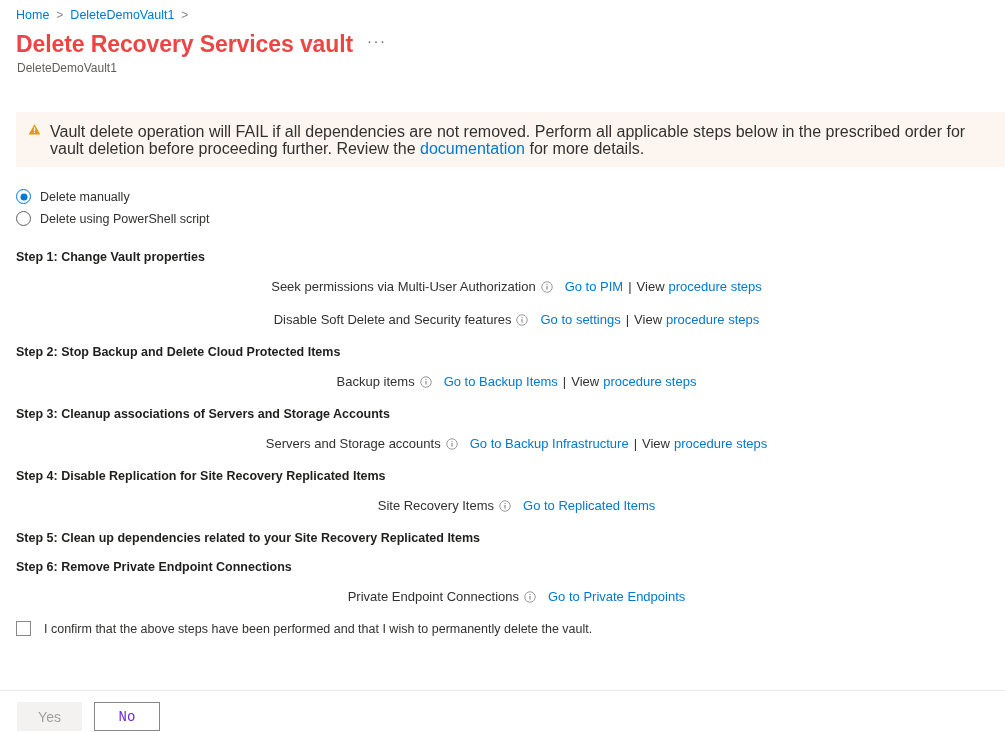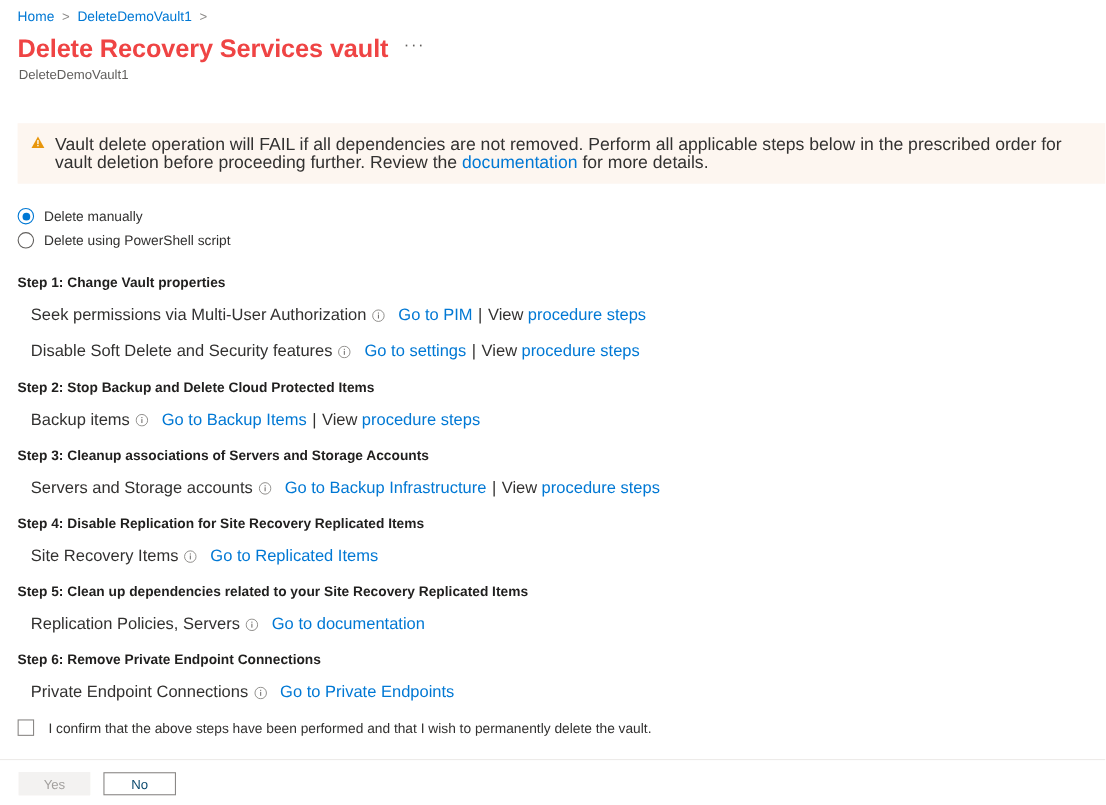--- a/index.html
+++ b/index.html
@@ -148,24 +148,25 @@
     color: #201f1e;
     padding: 0 0 0 16px;
     line-height: 17px;
     margin-bottom: 12px;
   }
   .step-row {
     display: flex;
     align-items: center;
     padding: 0 0 0 28px;
     line-height: 17px;
-    font-size: 15px;
+    font-size: 13px;
     color: #323130;
     margin-bottom: 16px;
     white-space: nowrap;
+    justify-content: center;
   }
   .step-row .rlabel { color: #323130; }
   .info-icon {
     display: inline-flex;
     align-items: center;
     justify-content: center;
     width: 12px;
     height: 12px;
     margin: 0 4px 0 5px;
     flex: 0 0 auto;
@@ -214,41 +215,42 @@
     border-top: 1px solid #edebe9;
     background: #fff;
   }
   .footer-inner {
     display: flex;
     align-items: center;
     gap: 12px;
     padding: 11px 0 0 17px;
   }
   .btn {
-    height: 21px;
+    height: 29px;
     min-width: 65px;
     font-family: "Liberation Sans", sans-serif;
-    font-size: 12px;
+    font-size: 14px;
     display: inline-flex;
     align-items: center;
     justify-content: center;
     cursor: pointer;
     padding: 0 12px;
   }
   .btn-disabled {
     background: #f3f2f1;
     color: #a19f9d;
     border: 1px solid #f3f2f1;
     cursor: default;
   }
   .btn-default {
     background: #ffffff;
-    color: #0c4a6e;
+    color: #6d28d9;
     border: 1px solid #8a8886;
     min-width: 66px;
+    font-family: Liberation Mono, monospace;
   }
 </style>
 </head>
 <body>
 
 <div class="breadcrumb">
   <span class="bc-link">Home</span>
   <span class="bc-sep">&gt;</span>
   <span class="bc-link">DeleteDemoVault1</span>
   <span class="bc-sep">&gt;</span>
@@ -366,31 +368,20 @@
           <rect x="6.5" y="5.8" width="1" height="4.2" fill="#605e5c"></rect>
           <rect x="6.5" y="3.6" width="1" height="1.2" fill="#605e5c"></rect>
         </svg>
       </span>
       <a class="ilink gap-before">Go to Replicated Items</a>
     </div>
   </div>
 
   <div class="step-block">
     <div class="step-head">Step 5: Clean up dependencies related to your Site Recovery Replicated Items</div>
-    <div class="step-row">
-      <span class="rlabel">Replication Policies, Servers</span>
-      <span class="info-icon">
-        <svg width="12" height="12" viewBox="0 0 14 14">
-          <circle cx="7" cy="7" r="6.1" fill="none" stroke="#8a8886" stroke-width="1"></circle>
-          <rect x="6.5" y="5.8" width="1" height="4.2" fill="#605e5c"></rect>
-          <rect x="6.5" y="3.6" width="1" height="1.2" fill="#605e5c"></rect>
-        </svg>
-      </span>
-      <a class="ilink gap-before">Go to documentation</a>
-    </div>
   </div>
 
   <div class="step-block">
     <div class="step-head">Step 6: Remove Private Endpoint Connections</div>
     <div class="step-row">
       <span class="rlabel">Private Endpoint Connections</span>
       <span class="info-icon">
         <svg width="12" height="12" viewBox="0 0 14 14">
           <circle cx="7" cy="7" r="6.1" fill="none" stroke="#8a8886" stroke-width="1"></circle>
           <rect x="6.5" y="5.8" width="1" height="4.2" fill="#605e5c"></rect>

